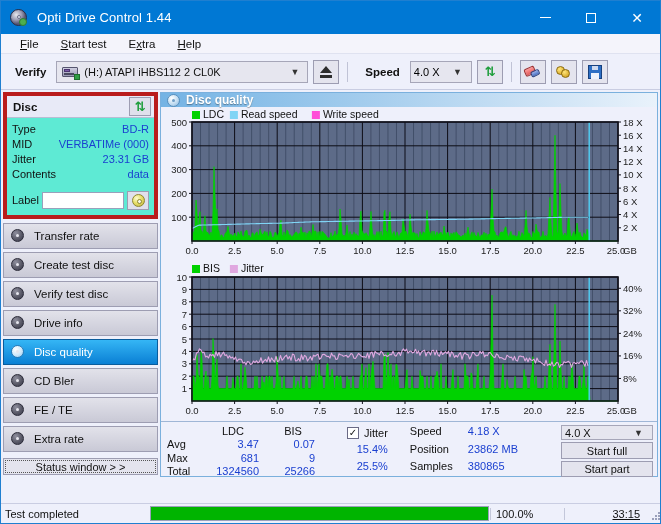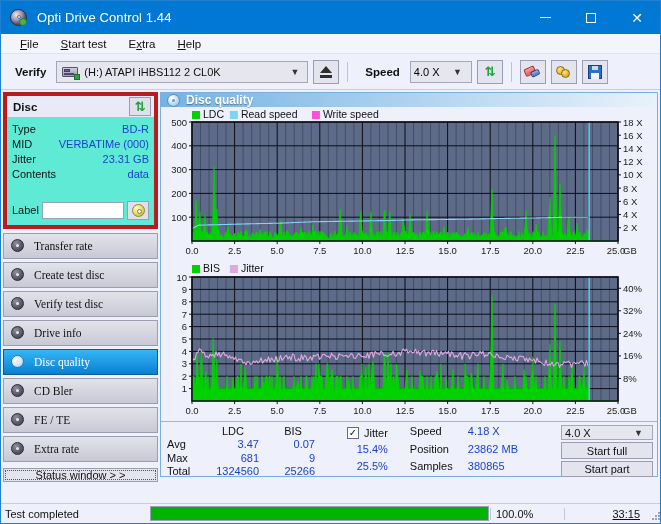--- a/index.html
+++ b/index.html
@@ -128,41 +128,41 @@
   }
   .disc-head-title { font-weight:bold; font-size:11.5px; color:#111; }
   .disc-head-btn {
     margin-left:auto; width:22px; height:19px; background:#e0e0ec;
     border:1px solid #9d9db2; display:flex; align-items:center; justify-content:center;
   }
   .disc-rows { padding:3px 5px 4px 5px; }
   .disc-row { display:flex; align-items:center; height:15px; font-size:11px; }
   .disc-row .k { color:#111; }
   .disc-row .v { margin-left:auto; color:#1a3fd0; }
-  .label-row { display:flex; align-items:center; height:22px; margin-top:18px; gap:3px; }
+  .label-row { display:flex; align-items:center; height:22px; margin-top:8px; gap:3px; }
   .label-row .k { color:#111; font-size:11px; }
   .label-input {
     flex:1; height:17px; background:#fff; border:1px solid #9aa0bb; font-size:11px;
     padding:0 3px; min-width:0;
   }
   .label-btn {
     width:22px; height:19px; background:#e0e0ec; border:1px solid #9d9db2;
     display:flex; align-items:center; justify-content:center; flex:none;
   }
   .cd-glyph { width:13px; height:13px; border-radius:50%;
     background:radial-gradient(circle at 34% 30%, #fdfbd0 0%, #e8e06a 45%, #bdb23c 100%);
     border:1px solid #8e8730; position:relative; }
   .cd-glyph::after { content:""; position:absolute; left:4.5px; top:4.5px; width:3px; height:3px;
     border-radius:50%; background:#f7f7e8; border:1px solid #8e8730; }
 
   .nav { margin-top:4px; display:flex; flex-direction:column; gap:3px; }
   .nav-btn {
     height:26px; background:linear-gradient(#e2e2ea,#c9c9d6);
     border:1px solid #9d9db2; display:flex; align-items:center; padding-left:7px; gap:9px;
-    font-size:11.5px; color:#111;font-family:Liberation Serif, serif;
+    font-size:11.5px; color:#111;
   }
   .nav-btn.active {
     background:linear-gradient(#35b6f5,#0a7fd4);
     border:1px solid #0a5c9c; color:#fff;
   }
   .nav-ico { width:14px; height:14px; position:relative; flex:none; }
   .nav-ico .d {
     position:absolute; left:0; top:0; width:13px; height:13px; border-radius:50%;
     background:radial-gradient(circle at 35% 30%, #8f8f9e 0%, #5a5a68 55%, #38384a 100%);
     border:1px solid #2a2a38;

